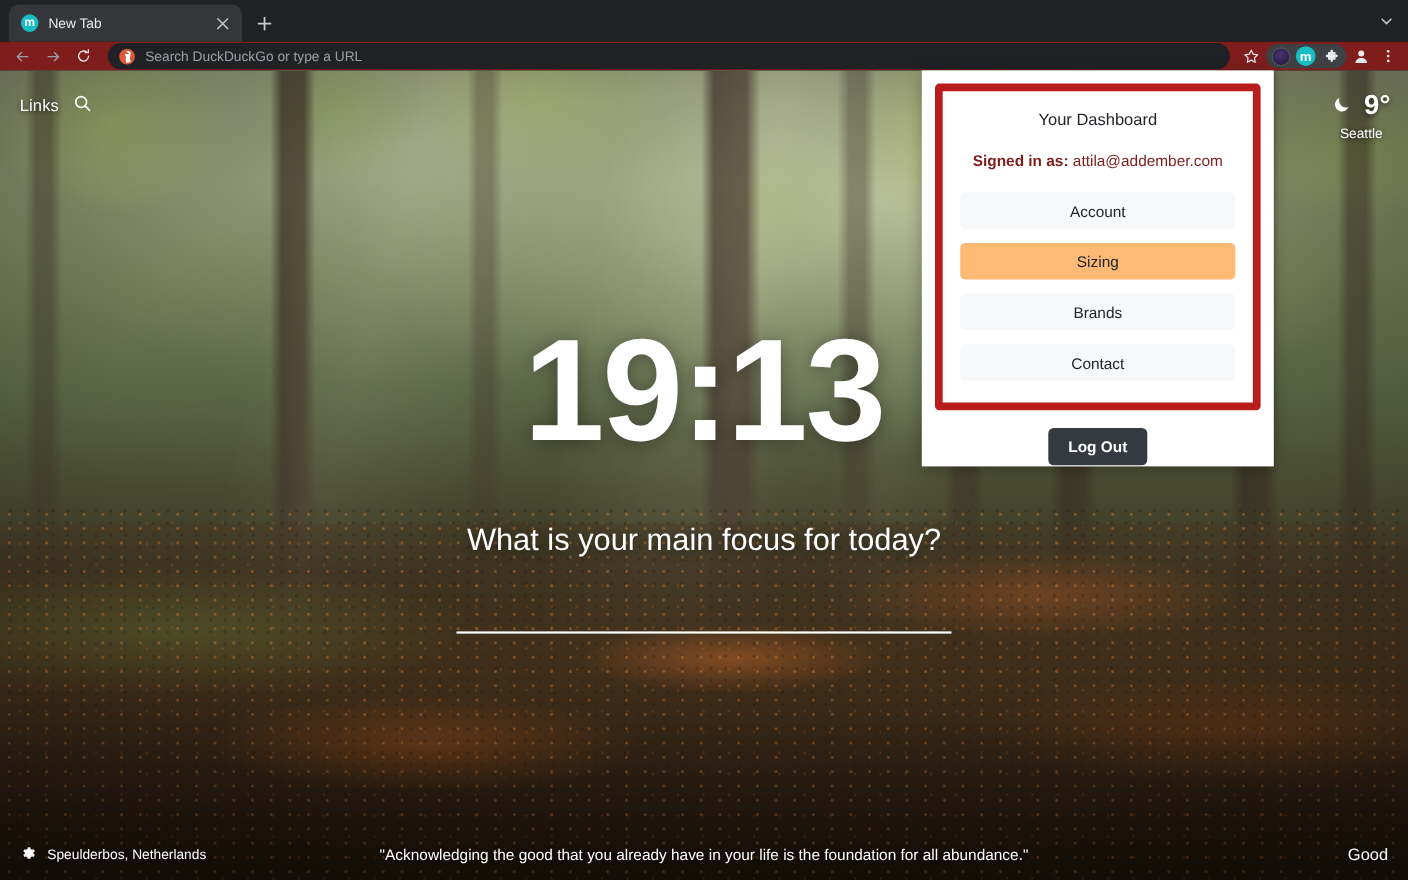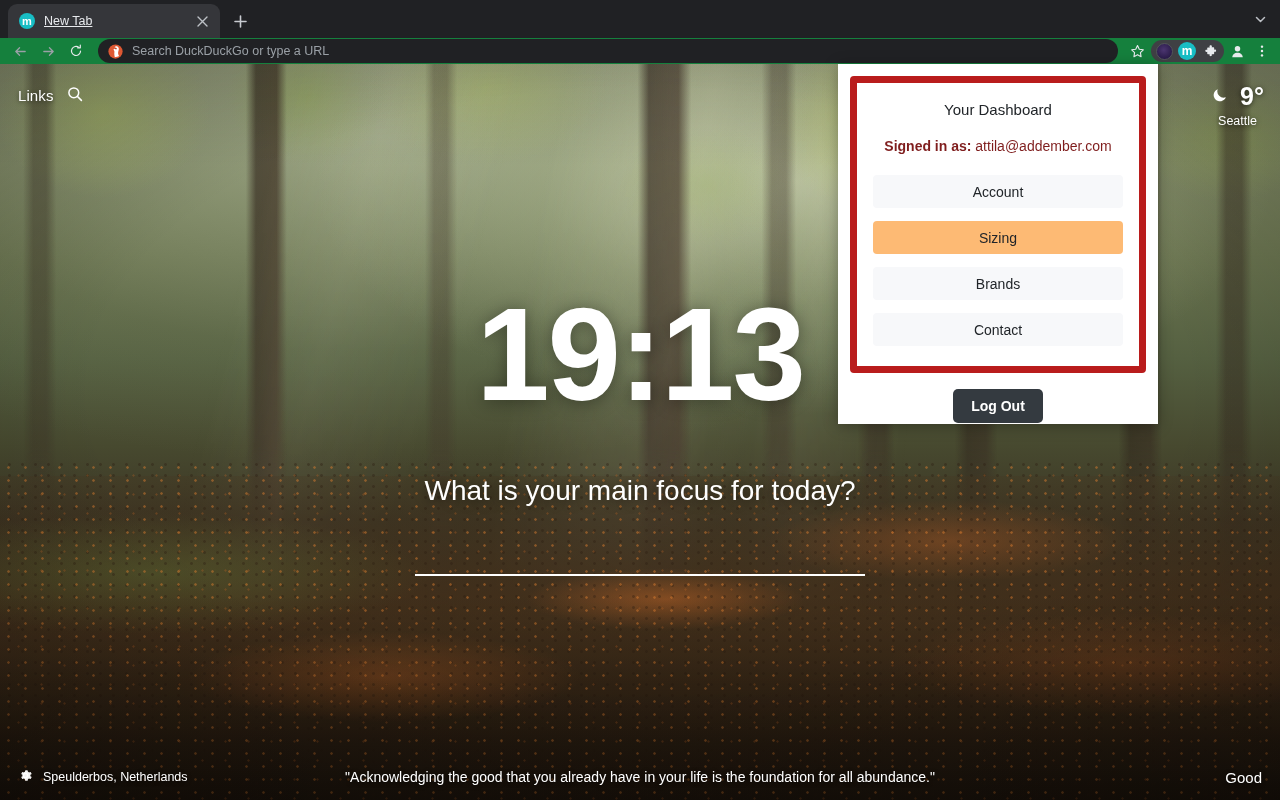--- a/index.html
+++ b/index.html
@@ -26,41 +26,40 @@
   .tab-favicon {
     width: 16px; height: 16px; border-radius: 50%;
     background: #18bdc4; color: #fff; font-size: 11px; font-weight: bold;
     display: flex; align-items: center; justify-content: center;
     flex: 0 0 auto; line-height: 1;
   }
   .tab-title {
     color: #e8eaed; font-size: 12.5px; margin-left: 9px;
     white-space: nowrap; overflow: hidden; text-overflow: ellipsis;
     flex: 1 1 auto;
-    text-decoration: underline;
   }
   .tab-close {
     width: 18px; height: 18px; flex: 0 0 auto;
     display: flex; align-items: center; justify-content: center;
     color: #bdc1c6;
   }
   .new-tab-btn {
     width: 28px; height: 28px; margin-left: 6px; margin-bottom: 3px;
     display: flex; align-items: center; justify-content: center;
     color: #c8cbd0; border-radius: 50%;
   }
   .tabstrip-right {
     position: absolute; right: 6px; bottom: 5px;
     width: 28px; height: 28px;
     display: flex; align-items: center; justify-content: center;
     color: #bdc1c6;
   }
 
   .toolbar {
-    height: 26px; background: #15803d;
+    height: 26px; background: #7f1d1d;
     display: flex; align-items: center; padding: 0 6px;
     position: relative;
   }
   .nav-btn {
     width: 28px; height: 24px; flex: 0 0 auto;
     display: flex; align-items: center; justify-content: center;
     color: #9aa0a6;
   }
   .omnibox {
     flex: 1 1 auto; height: 24px; margin: 0 6px 0 8px;

